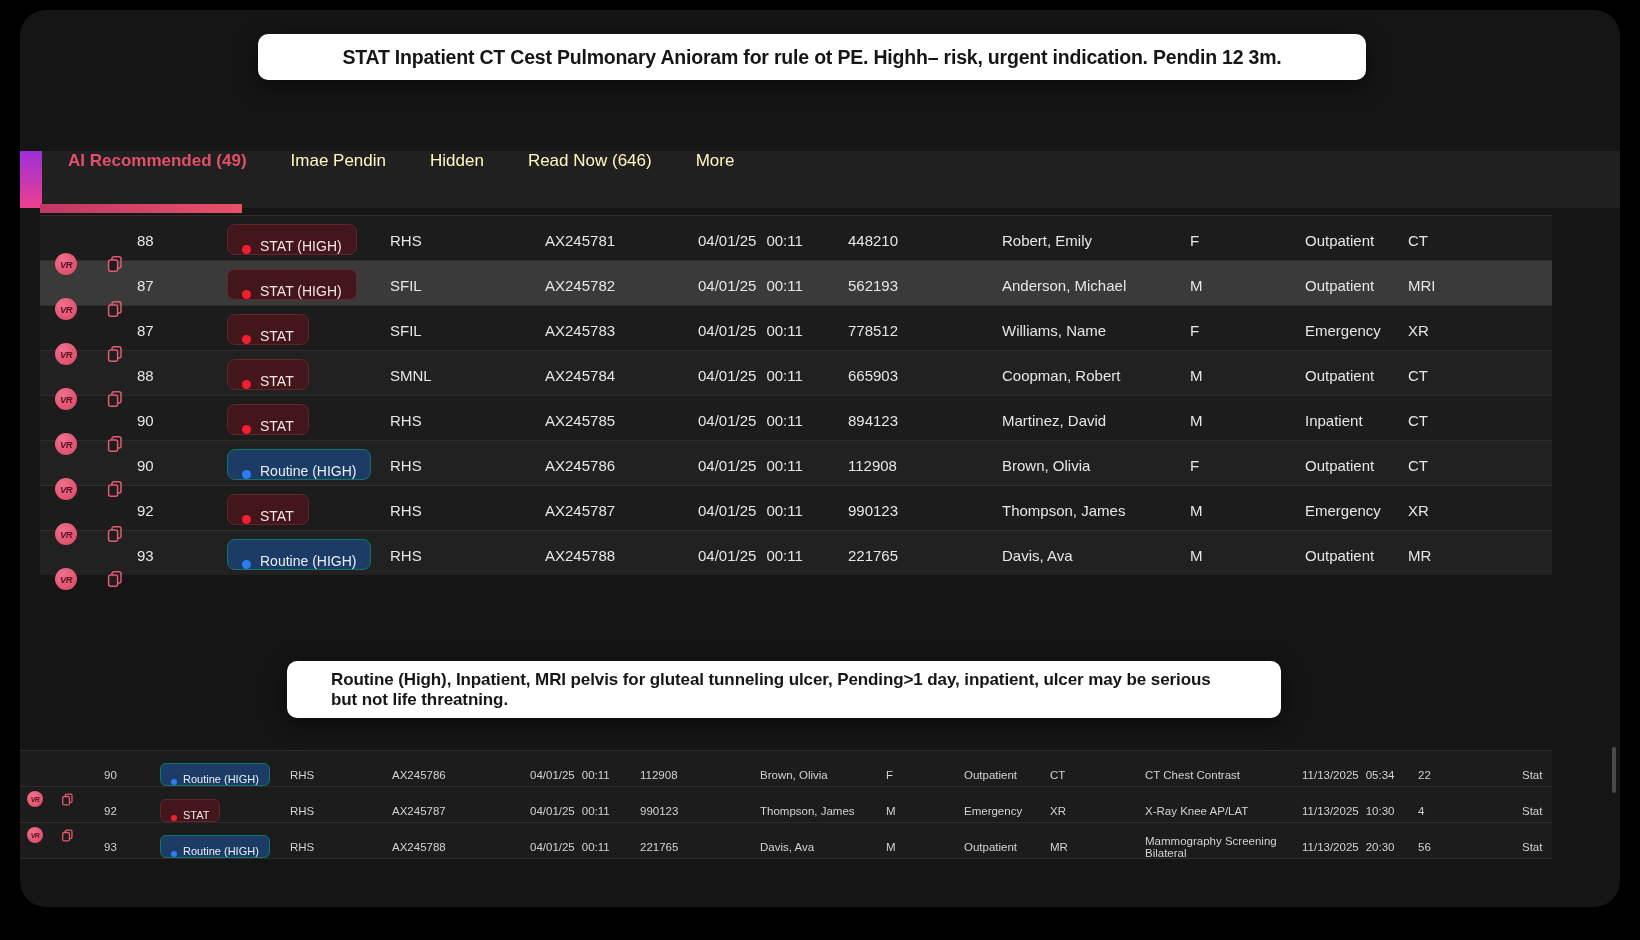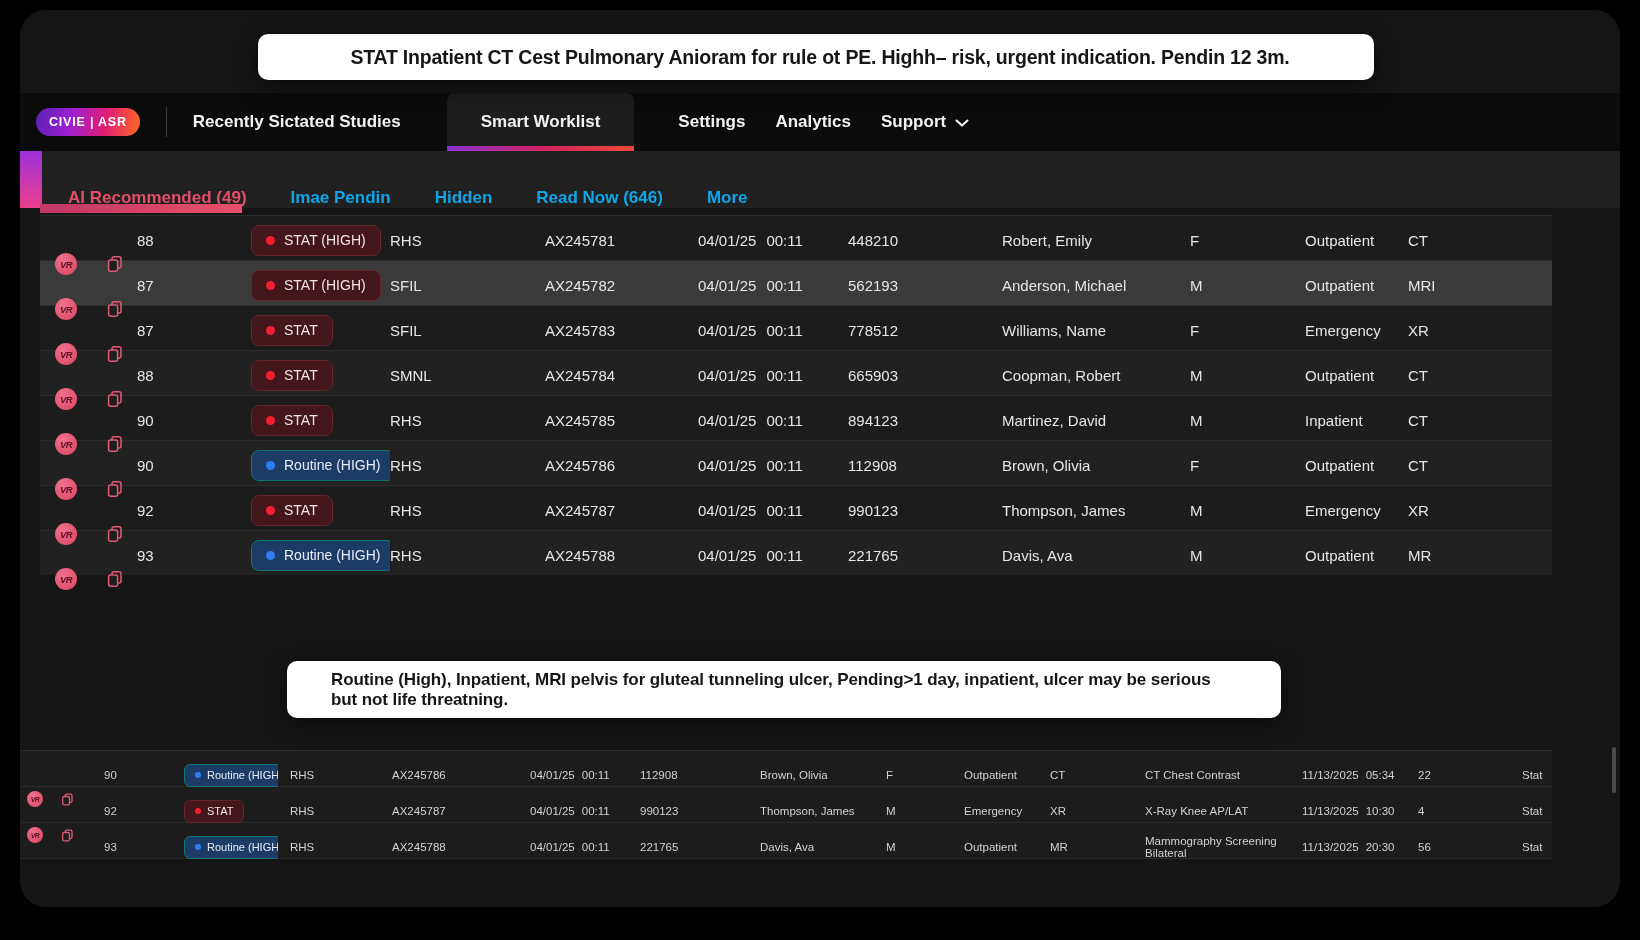--- a/index.html
+++ b/index.html
@@ -1,57 +1,57 @@
 <!DOCTYPE html>
 <html><head>
 <meta charset="utf-8">
 <style>
   html,body{margin:0;padding:0;background:#000;}
   body{width:1640px;height:940px;overflow:hidden;font-family:"Liberation Sans",sans-serif;-webkit-font-smoothing:antialiased;}
   .canvas{position:relative;width:1640px;height:940px;background:#000;}
   .app{position:absolute;left:20px;top:10px;width:1600px;height:897px;background:#151515;border-radius:26px;overflow:hidden;}
 
   
-  .tooltip{position:absolute;background:#ffffff;border-radius:10px;box-shadow:0 6px 22px rgba(0,0,0,.5);color:#161616;font-weight:700;z-index:30;padding-left:8px;}
+  .tooltip{position:absolute;background:#ffffff;border-radius:10px;box-shadow:0 6px 22px rgba(0,0,0,.5);color:#161616;font-weight:700;z-index:30;}
   .tooltip-top{left:238px;top:24px;width:1108px;height:46px;display:flex;align-items:center;justify-content:center;font-size:19.5px;letter-spacing:-.2px;}
   .tooltip-mid{left:267px;top:651px;width:994px;height:57px;display:flex;align-items:center;font-size:17px;line-height:20px;padding:12px 44px;box-sizing:border-box;letter-spacing:-.1px;}
 
   
   .nav{position:absolute;left:0;top:83px;width:100%;height:58px;background:#0b0b0b;display:flex;align-items:center;}
   .logo{margin-left:16px;padding:7px 13px;border-radius:17px;background:linear-gradient(100deg,#5b21b6 0%,#9d1fd1 34%,#e11d74 66%,#ff6a1f 100%);color:#fff;font-weight:800;font-size:12.5px;letter-spacing:.8px;white-space:nowrap;}
   .nav-divider{width:1px;height:30px;background:#3a3a3a;margin:0 26px;}
   .nav-item{color:#f2f2f2;font-size:17px;font-weight:600;margin-right:30px;cursor:pointer;white-space:nowrap;}
   .nav-active{position:relative;height:58px;display:flex;align-items:center;background:#1d1d1d;padding:0 34px;margin-left:16px;border-radius:8px 8px 0 0;}
   .nav-active .nav-item{margin:0;}
   .nav-active::after{content:"";position:absolute;left:0;bottom:0;width:100%;height:5px;background:linear-gradient(90deg,#8b2fd6,#cf2262,#f0483a);}
   .nav-item.pad-left{margin-left:44px;}
   .support{display:flex;align-items:center;gap:9px;}
   .chev{display:inline-flex;margin-top:2px;}
 
   
-  .tabstrip{position:absolute;left:0;top:141px;width:100%;height:57px;background:#202020;display:flex;align-items:flex-end;padding-left:48px;box-sizing:border-box;z-index:2;}
+  .tabstrip{position:absolute;left:0;top:141px;width:100%;height:57px;background:#202020;display:flex;align-items:flex-start;padding-left:48px;box-sizing:border-box;z-index:2;}
   .side-grad{position:absolute;left:0;top:141px;width:22px;height:57px;background:linear-gradient(180deg,#9b30d8,#ef3f8f);z-index:3;}
-  .tab{font-size:17px;font-weight:700;color:#0ea5e9;margin-right:44px;cursor:pointer;white-space:nowrap;}
+  .tab{font-size:17px;font-weight:400;color:#fef9c3;margin-right:44px;cursor:pointer;white-space:nowrap;}
   .tab.active{color:#e34f6b;font-weight:700;}
   .tab-underline{position:absolute;left:20px;top:194px;width:202px;height:9px;background:linear-gradient(90deg,#c03865,#e8506a);z-index:4;}
 
   
   .table{position:absolute;left:20px;top:205px;width:1512px;z-index:1;}
   .thead{display:grid;grid-template-columns:52px 45px 90px 163px 155px 153px 150px 154px 188px 115px 103px 144px;height:38px;align-items:center;background:#0a0a0a;color:#f0f0f0;font-size:15px;font-weight:500;}
   .trow{display:grid;grid-template-columns:52px 45px 90px 163px 155px 153px 150px 154px 188px 115px 103px 144px;height:44px;align-items:center;background:#1c1c1c;border-top:1px solid #2c2c2c;color:#e6e6e6;font-size:15px;cursor:pointer;}
   .trow:nth-child(even){background:#212121;}
   .trow.highlighted{background:#3a3a3a;}
   .cell{white-space:nowrap;overflow:hidden;}
   .c-center{display:flex;justify-content:center;align-items:center;margin-top:48px;}
   .dos span.t{margin-left:10px;}
 
   .vr-icon{width:22px;height:22px;border-radius:50%;background:radial-gradient(circle at 35% 30%,#f0718c,#d94560);color:#5c1024;font-weight:800;font-size:9.5px;display:flex;align-items:center;justify-content:center;letter-spacing:-.5px;font-style:italic;}
   .copy-icon{display:inline-flex;}
 
-  .badge{display:inline-flex;align-items:center;gap:9px;height:29px;padding:0 14px;border-radius:8px;font-size:14px;font-weight:500;margin-left:24px;}
+  .badge{display:inline-flex;align-items:flex-end;gap:9px;height:29px;padding:0 14px;border-radius:8px;font-size:14px;font-weight:500;}
   .badge .dot{width:9px;height:9px;border-radius:50%;}
   .badge.stat{background:#42161b;border:1px solid #63242c;color:#f4e4e6;}
   .badge.stat .dot{background:#f31f30;}
   .badge.routine{background:#1c3c66;border:1px solid #0f766e;color:#e8eef7;}
   .badge.routine .dot{background:#2f7bf0;}
 
   
   .minitable{position:absolute;left:0;top:740px;width:1532px;overflow:hidden;z-index:5;}
   .band{position:absolute;top:0;bottom:0;background:rgba(255,255,255,.045);pointer-events:none;}
   .band.a{left:258px;width:220px;}
@@ -80,38 +80,20 @@
 </head>
 <body>
 
 <div class="canvas">
   <div class="app">
 
     <div class="tooltip tooltip-top">
       <span>STAT Inpatient CT Cest Pulmonary Anioram for rule ot PE. Highh– risk, urgent indication. Pendin 12 3m.</span>
     </div>
 
-    <nav class="nav">
-      <div class="logo">CIVIE | ASR</div>
-      <div class="nav-divider"></div>
-      <div class="nav-item">Recently Sictated Studies</div>
-      <div class="nav-active">
-        <div class="nav-item">Smart Worklist</div>
-      </div>
-      <div class="nav-item pad-left">Settings</div>
-      <div class="nav-item">Analytics</div>
-      <div class="nav-item support">
-        <span>Support</span>
-        <span class="chev">
-          <svg width="14" height="9" viewBox="0 0 14 9">
-              <path d="M1.5 1.5l5.5 5 5.5-5" stroke="#ffffff" stroke-width="2" fill="none" stroke-linecap="round" stroke-linejoin="round"></path>
-            </svg>
-        </span>
-      </div>
-    </nav>
 
     <div class="side-grad"></div>
     <div class="tabstrip">
       <div class="tab active">AI Recommended (49)</div>
       <div class="tab">Imae Pendin</div>
       <div class="tab">Hidden</div>
       <div class="tab">Read Now (646)</div>
       <div class="tab">More</div>
     </div>
     <div class="tab-underline"></div>

